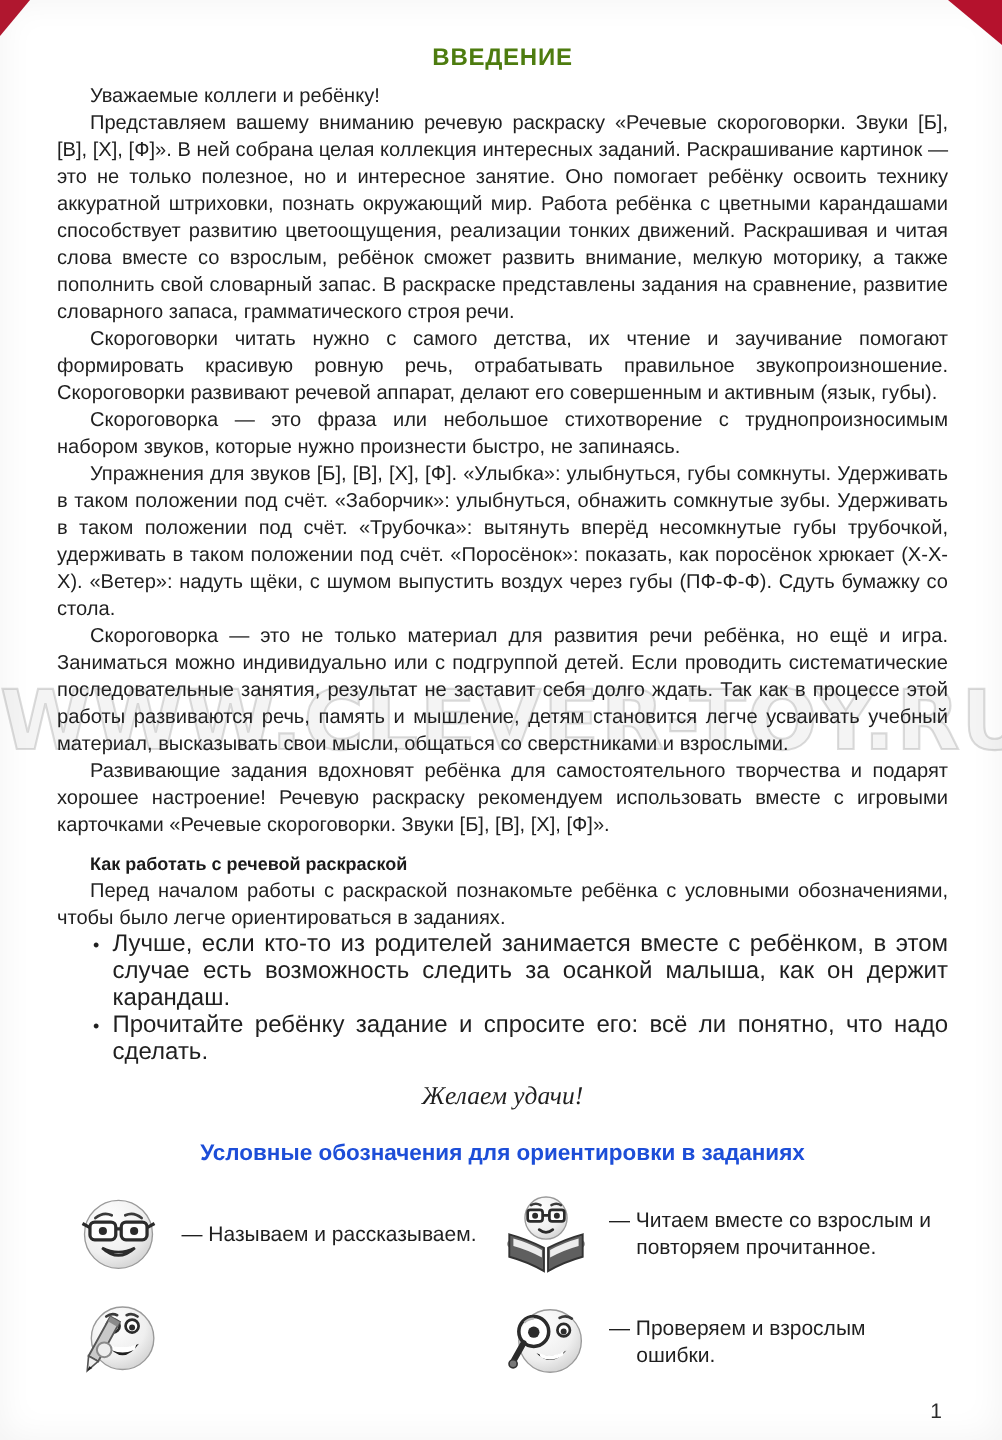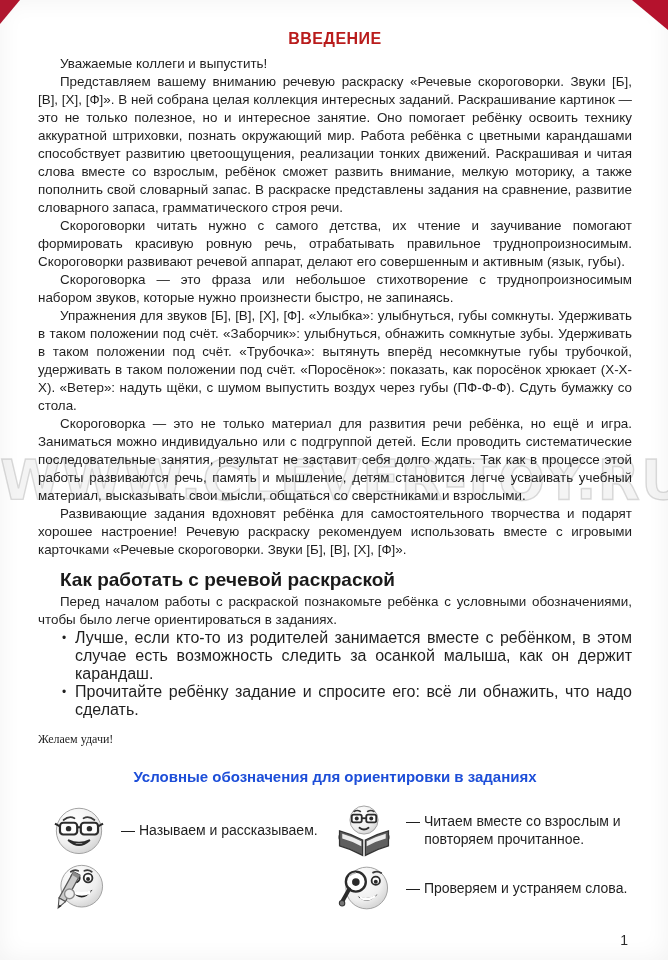--- a/index.html
+++ b/index.html
@@ -19,45 +19,45 @@
     font-family:"DejaVu Sans", sans-serif; font-weight:bold;
     font-size:55px; letter-spacing:1px;
     color:rgba(150,150,150,0.10);
     -webkit-text-stroke:1.4px rgba(140,140,140,0.30);
   }
 
   .content { position:absolute; left:38px; right:36px; top:30px; }
 
   h1.title {
     margin:0 0 7px 0; text-align:center;
-    font-size:16px; font-weight:bold; letter-spacing:0.5px; color:#b91c1c;
+    font-size:16px; font-weight:bold; letter-spacing:0.5px; color:#4d7c0f;
   }
   p { margin:0; font-size:13.4px; line-height:18px; }
   .ind { text-indent:22px; }
   .just { text-align:justify; }
 
   h2.howto {
-    margin:10px 0 2px 22px; font-size:19px; font-weight:bold; color:#1a1a1a;
+    margin:10px 0 2px 22px; font-size:12px; font-weight:bold; color:#1a1a1a;
   }
   ul.bullets { margin:0; padding:0 0 0 24px; list-style:none; }
   ul.bullets li {
     position:relative; padding-left:13px; font-size:16px; line-height:18px; text-align:justify;
   }
   ul.bullets li::before { content:"•"; position:absolute; left:0; top:0; font-size:12px; }
 
   .wish {
-    margin:11px 0 8px 0; text-align:left;
-    font-family:"Liberation Serif", serif; font-size:12px;
+    margin:11px 0 8px 0; text-align:center;
+    font-family:"Liberation Serif", serif; font-style:italic; font-size:17px;
   }
   h3.legend-title {
     margin:20px 0 16px 0; text-align:center;
     font-size:15px; font-weight:bold; color:#1d4ed8;
   }
   .legend {
-    display:grid; grid-template-columns:285px 1fr; padding-left:12px;
+    display:grid; grid-template-columns:285px 1fr; row-gap:14px; padding-left:12px;
   }
   .legend-item { display:flex; align-items:center; gap:13px; }
   .licon { flex:0 0 58px; width:58px; height:58px; }
   .licon svg { width:100%; height:100%; display:block; }
   .llabel {
     font-size:14px; line-height:18px;
     padding-left:1.3em; text-indent:-1.3em;
   }
   .llabel.narrow { max-width:212px; }
 
@@ -69,33 +69,33 @@
 <body>
 
 <div class="page">
   <div class="corner corner-tl"></div>
   <div class="corner corner-tr"></div>
   <div class="watermark">WWW.CLEVER-TOY.RU</div>
 
   <div class="content">
     <h1 class="title">ВВЕДЕНИЕ</h1>
 
-    <p class="ind">Уважаемые коллеги и выпустить!</p>
+    <p class="ind">Уважаемые коллеги и ребёнку!</p>
     <p class="ind just">Представляем вашему вниманию речевую раскраску «Речевые скороговорки. Звуки [Б], [В], [Х], [Ф]». В ней собрана целая коллекция интересных заданий. Раскрашивание картинок — это не только полезное, но и интересное занятие. Оно помогает ребёнку освоить технику аккуратной штриховки, познать окружающий мир. Работа ребёнка с цветными карандашами способствует развитию цветоощущения, реализации тонких движений. Раскрашивая и читая слова вместе со взрослым, ребёнок сможет развить внимание, мелкую моторику, а также пополнить свой словарный запас. В раскраске представлены задания на сравнение, развитие словарного запаса, грамматического строя речи.</p>
-    <p class="ind just">Скороговорки читать нужно с самого детства, их чтение и заучивание помогают формировать красивую ровную речь, отрабатывать правильное труднопроизносимым. Скороговорки развивают речевой аппарат, делают его совершенным и активным (язык, губы).</p>
+    <p class="ind just">Скороговорки читать нужно с самого детства, их чтение и заучивание помогают формировать красивую ровную речь, отрабатывать правильное звукопроизношение. Скороговорки развивают речевой аппарат, делают его совершенным и активным (язык, губы).</p>
     <p class="ind just">Скороговорка — это фраза или небольшое стихотворение с труднопроизносимым набором звуков, которые нужно произнести быстро, не запинаясь.</p>
     <p class="ind just">Упражнения для звуков [Б], [В], [Х], [Ф]. «Улыбка»: улыбнуться, губы сомкнуты. Удерживать в таком положении под счёт. «Заборчик»: улыбнуться, обнажить сомкнутые зубы. Удерживать в таком положении под счёт. «Трубочка»: вытянуть вперёд несомкнутые губы трубочкой, удерживать в таком положении под счёт. «Поросёнок»: показать, как поросёнок хрюкает (Х-Х-Х). «Ветер»: надуть щёки, с шумом выпустить воздух через губы (ПФ-Ф-Ф). Сдуть бумажку со стола.</p>
     <p class="ind just">Скороговорка — это не только материал для развития речи ребёнка, но ещё и игра. Заниматься можно индивидуально или с подгруппой детей. Если проводить систематические последовательные занятия, результат не заставит себя долго ждать. Так как в процессе этой работы развиваются речь, память и мышление, детям становится легче усваивать учебный материал, высказывать свои мысли, общаться со сверстниками и взрослыми.</p>
     <p class="ind just">Развивающие задания вдохновят ребёнка для самостоятельного творчества и подарят хорошее настроение! Речевую раскраску рекомендуем использовать вместе с игровыми карточками «Речевые скороговорки. Звуки [Б], [В], [Х], [Ф]».</p>
 
     <h2 class="howto">Как работать с речевой раскраской</h2>
     <p class="ind just">Перед началом работы с раскраской познакомьте ребёнка с условными обозначениями, чтобы было легче ориентироваться в заданиях.</p>
     <ul class="bullets">
       <li>Лучше, если кто-то из родителей занимается вместе с ребёнком, в этом случае есть возможность следить за осанкой малыша, как он держит карандаш.</li>
-      <li>Прочитайте ребёнку задание и спросите его: всё ли обнажить, что надо сделать.</li>
+      <li>Прочитайте ребёнку задание и спросите его: всё ли понятно, что надо сделать.</li>
     </ul>
 
     <p class="wish">Желаем удачи!</p>
 
     <h3 class="legend-title">Условные обозначения для ориентировки в заданиях</h3>
 
     <div class="legend">
 
       <div class="legend-item">
         <span class="licon">
@@ -193,20 +193,20 @@
             <circle cx="45" cy="25" r="2.2" fill="#2b2b2b"></circle>
             <path d="M25,41 Q36,52 47,39 Q36,46 25,41 Z" fill="#1e1e1e"></path>
             <path d="M27,41 Q36,45 45,39.5 L44.5,42.5 Q36,48 28,44 Z" fill="#ffffff"></path>
             <circle cx="23" cy="25" r="11" fill="#ffffff" fill-opacity="0.92" stroke="#2b2b2b" stroke-width="2.6"></circle>
             <circle cx="23" cy="25.5" r="4.2" fill="#2b2b2b"></circle>
             <path d="M16,18.5 Q19,15.5 23,15.5" fill="none" stroke="#bbbbbb" stroke-width="1.6"></path>
             <line x1="15.5" y1="33.5" x2="8.5" y2="46" stroke="#2b2b2b" stroke-width="4.4" stroke-linecap="round"></line>
             <circle cx="7.8" cy="48.8" r="3" fill="#777777" stroke="#333333" stroke-width="1.2"></circle>
           </svg>
         </span>
-        <span class="llabel">— Проверяем и устраняем слова.</span>
+        <span class="llabel">— Проверяем и взрослым ошибки.</span>
       </div>
 
     </div>
   </div>
 
   <div class="pageno">1</div>
 </div>
 
 </body></html>

